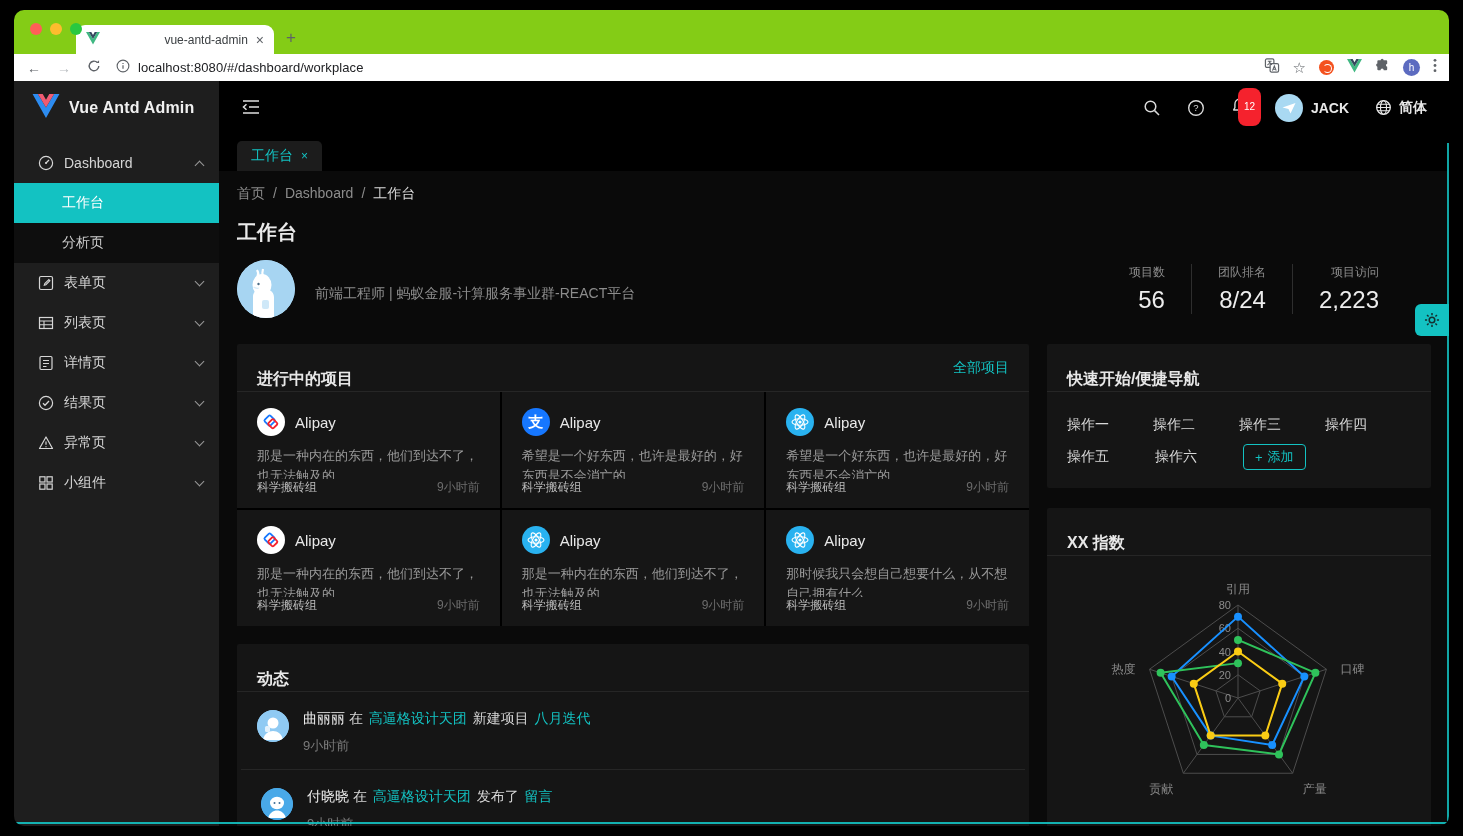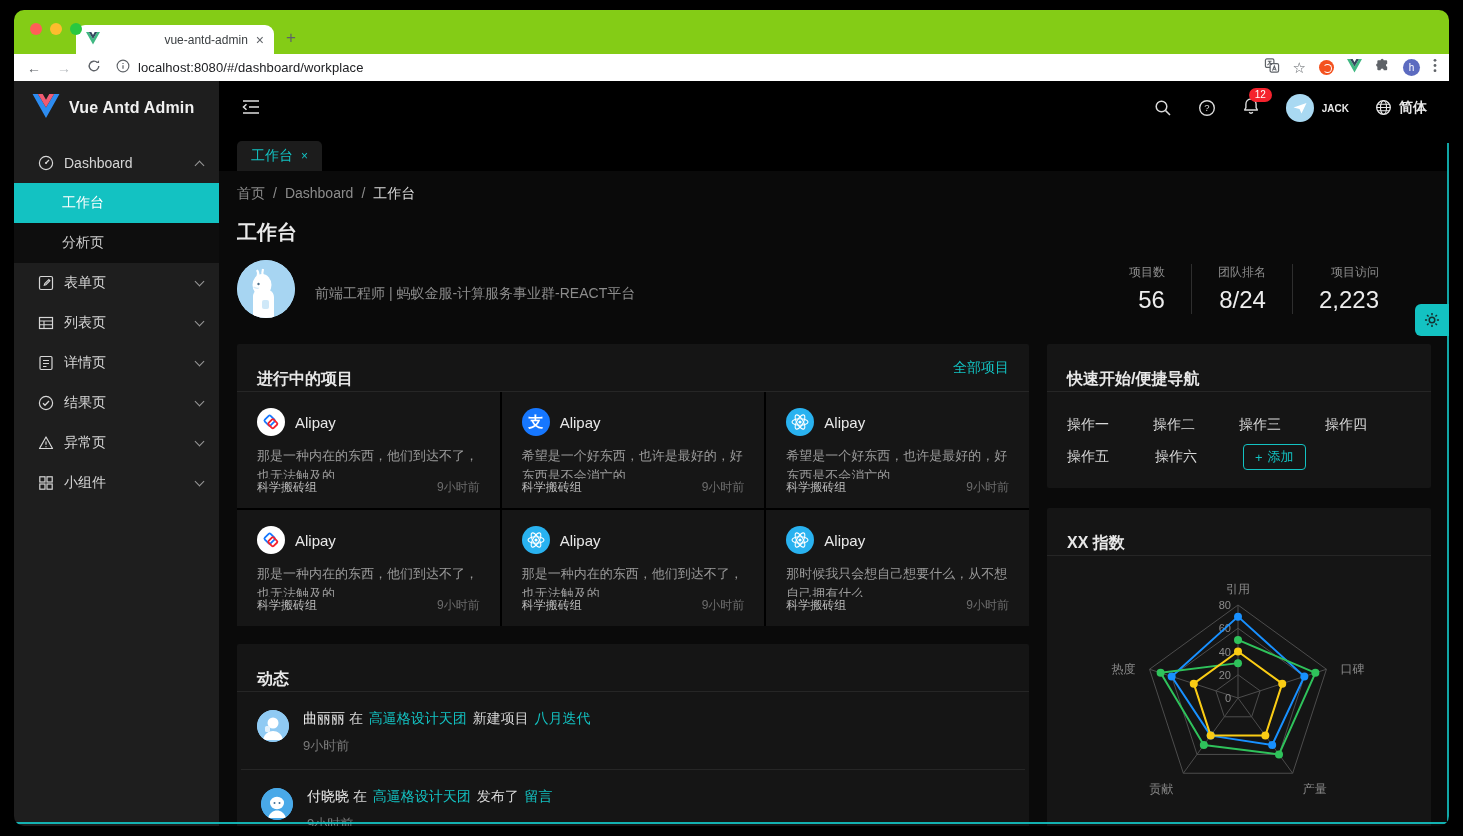--- a/index.html
+++ b/index.html
@@ -42,22 +42,22 @@
   .s-item.active { background:#13c2c2; color:#fff; }
   .mi { width:16px; height:16px; flex:none; }
   .mi svg { display:block; }
 
   .main { flex:1; display:flex; flex-direction:column; min-width:0; }
   .topbar { height:54px; background:#000; display:flex; align-items:center; padding:0 22px; }
   .fold { width:20px; height:20px; }
   .topbar-right { margin-left:auto; display:flex; align-items:center; gap:26px; }
   .tb-ic { width:18px; height:18px; color:#d9d9d9; }
   .bell-wrap { position:relative; }
-  .badge { position:absolute; top:-9px; left:7px; background:#f5222d; color:#fff; font-size:10px; padding:1px 6px; border-radius:8px; line-height:12px; }
-  .user { display:flex; align-items:center; gap:8px; color:#e8e8e8; font-size:10px; font-weight:bold; }
+  .badge { position:absolute; top:-9px; left:7px; background:#f5222d; color:#fff; font-size:10px; padding:13px 6px; border-radius:8px; line-height:12px; }
+  .user { display:flex; align-items:center; gap:8px; color:#e8e8e8; font-size:14px; font-weight:bold; }
   .lang { display:flex; align-items:center; gap:6px; color:#e8e8e8; font-size:14px; font-weight:bold; }
 
   .tabstrip { height:36px; background:#000; display:flex; align-items:flex-end; padding-left:18px; }
   .pagetab { height:30px; background:#1c1c1c; border-radius:5px 5px 0 0; display:flex; align-items:center; gap:8px; padding:0 14px; color:#13c2c2; font-size:14px; }
   .pagetab .x { font-size:12px; color:#13c2c2; }
 
   .content { flex:1; overflow:hidden; padding:14px 18px 0 18px; position:relative; }
   .breadcrumb { font-size:14px; color:#8c8c8c; display:flex; gap:8px; }
   .breadcrumb .cur { color:#d9d9d9; }
   .page-title { margin-top:16px; font-size:20px; font-weight:600; color:#ebebeb; }

